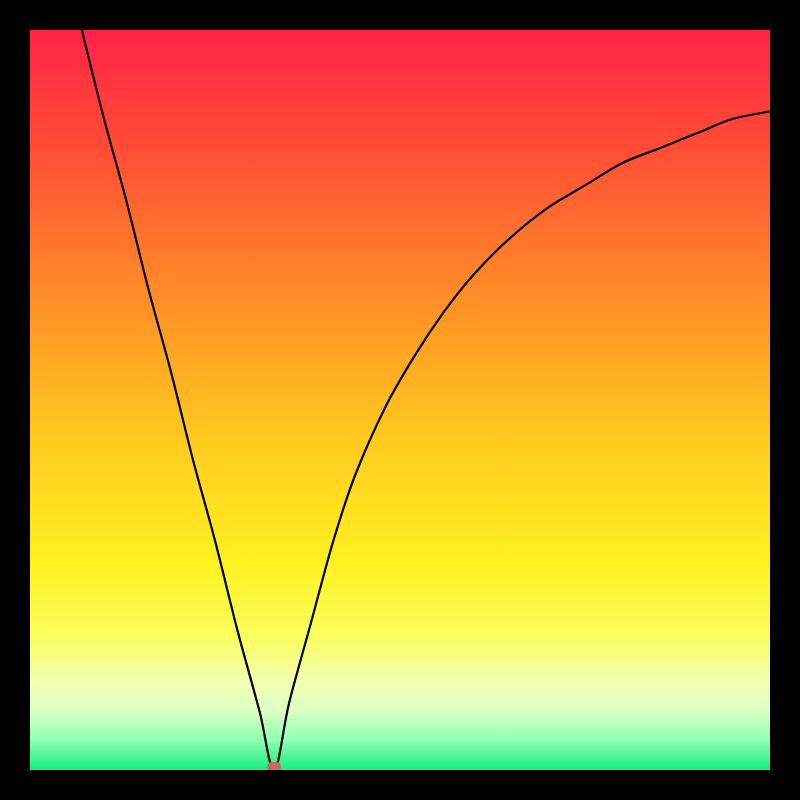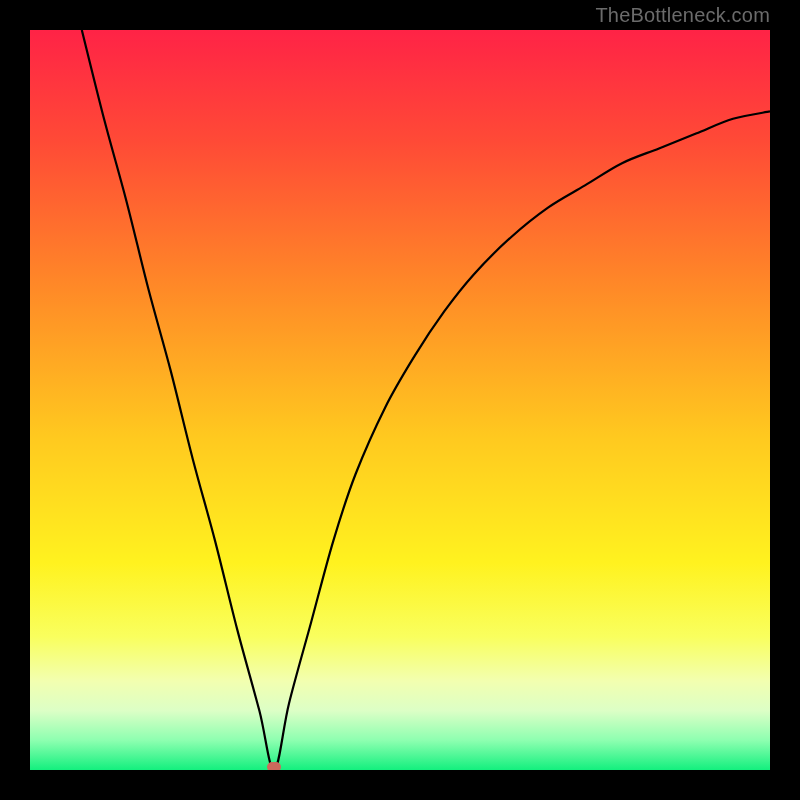--- a/index.html
+++ b/index.html
@@ -57,21 +57,20 @@
     font-size: 20px;
     font-weight: 500;
     letter-spacing: 0.2px;
   }
 </style>
 </head>
 <body>
 
 <div class="frame">
 
-  <div class="watermark">TheBottleneck.com</div>
 
   <div class="plot-area">
 
     <div class="gradient">
       <svg viewBox="0 0 100 100" preserveAspectRatio="none">
         <defs>
           <linearGradient id="bg-grad" x1="0" y1="0" x2="0" y2="1">
               <stop offset="0%" stop-color="#ff2346"></stop>
               <stop offset="15%" stop-color="#ff4a36"></stop>
               <stop offset="35%" stop-color="#ff8a27"></stop>

